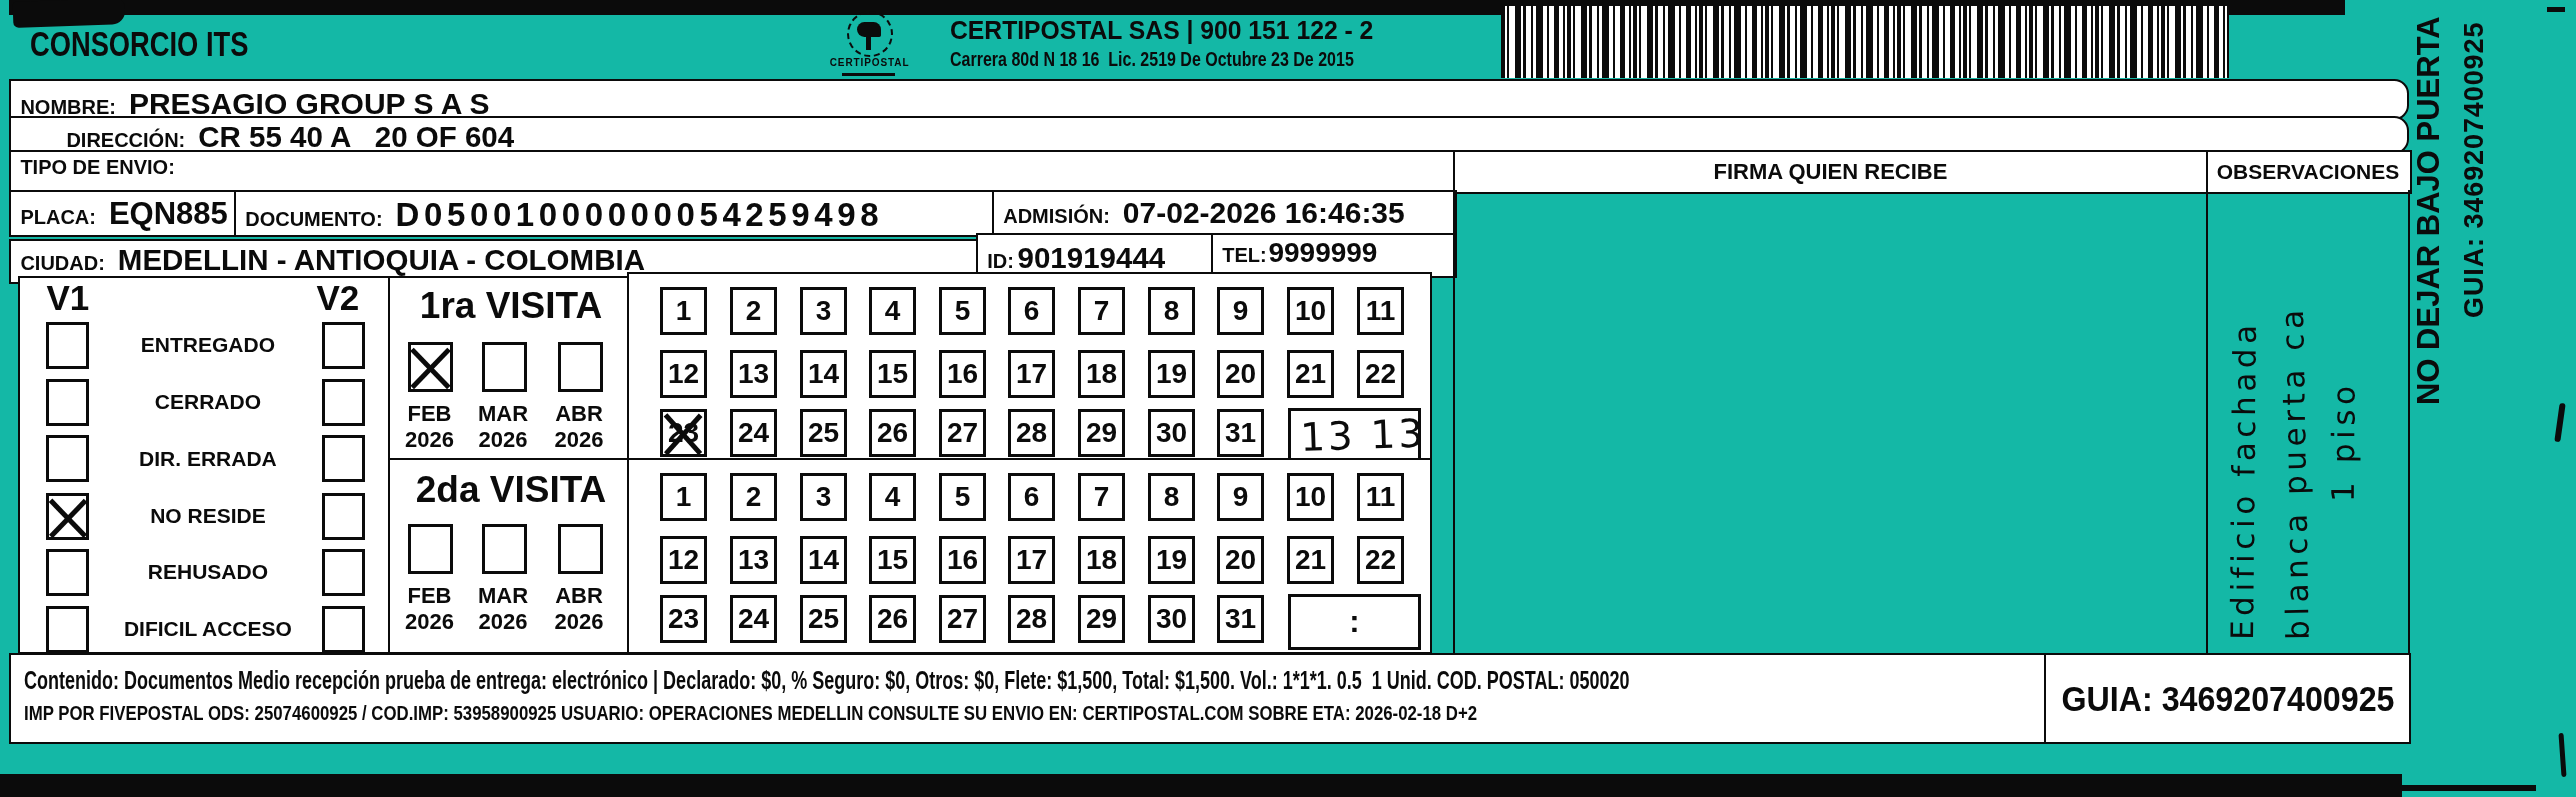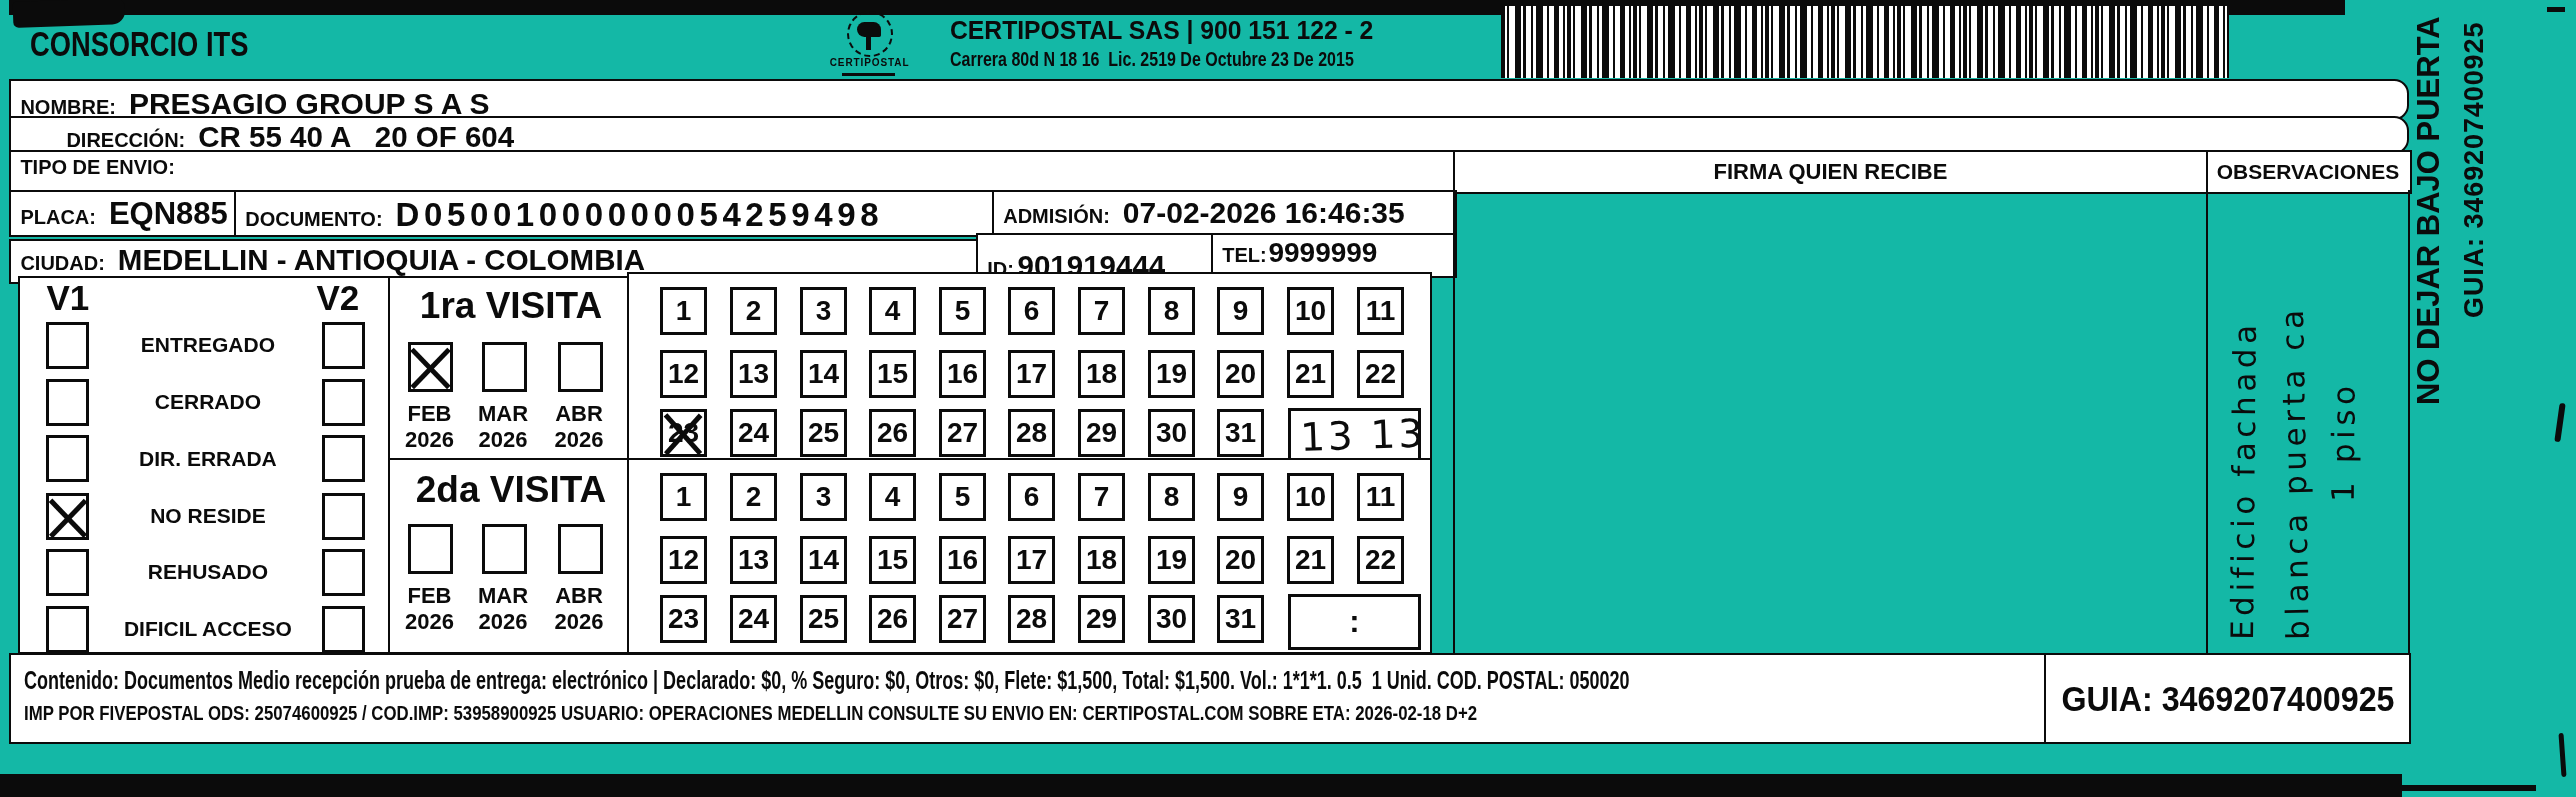--- a/index.html
+++ b/index.html
@@ -127,21 +127,21 @@
     </div>
   </div>
 
   <div class="box" style="left:9.2px;top:233px;width:970px;height:41px;margin-top:6px;">
     <div class="row-line" style="padding-top:1.8px;">
       <span class="lbl">CIUDAD:</span>
       <span class="val">MEDELLIN - ANTIOQUIA - COLOMBIA</span>
     </div>
   </div>
   <div class="box" style="left:976px;top:233px;width:238px;height:41px;">
-    <div class="row-line" style="padding-top:14px;gap:3.7px;">
+    <div class="row-line" style="padding-top:6px;gap:3.7px;">
       <span class="lbl">ID:</span>
       <span class="val">901919444</span>
     </div>
   </div>
   <div class="box" style="left:1211px;top:233px;width:242px;height:41px;">
     <div class="row-line" style="padding-top:1.8px;gap:1.8px;">
       <span class="lbl">TEL:</span>
       <span class="val" style="font-size:28px;">9999999</span>
     </div>
   </div>

